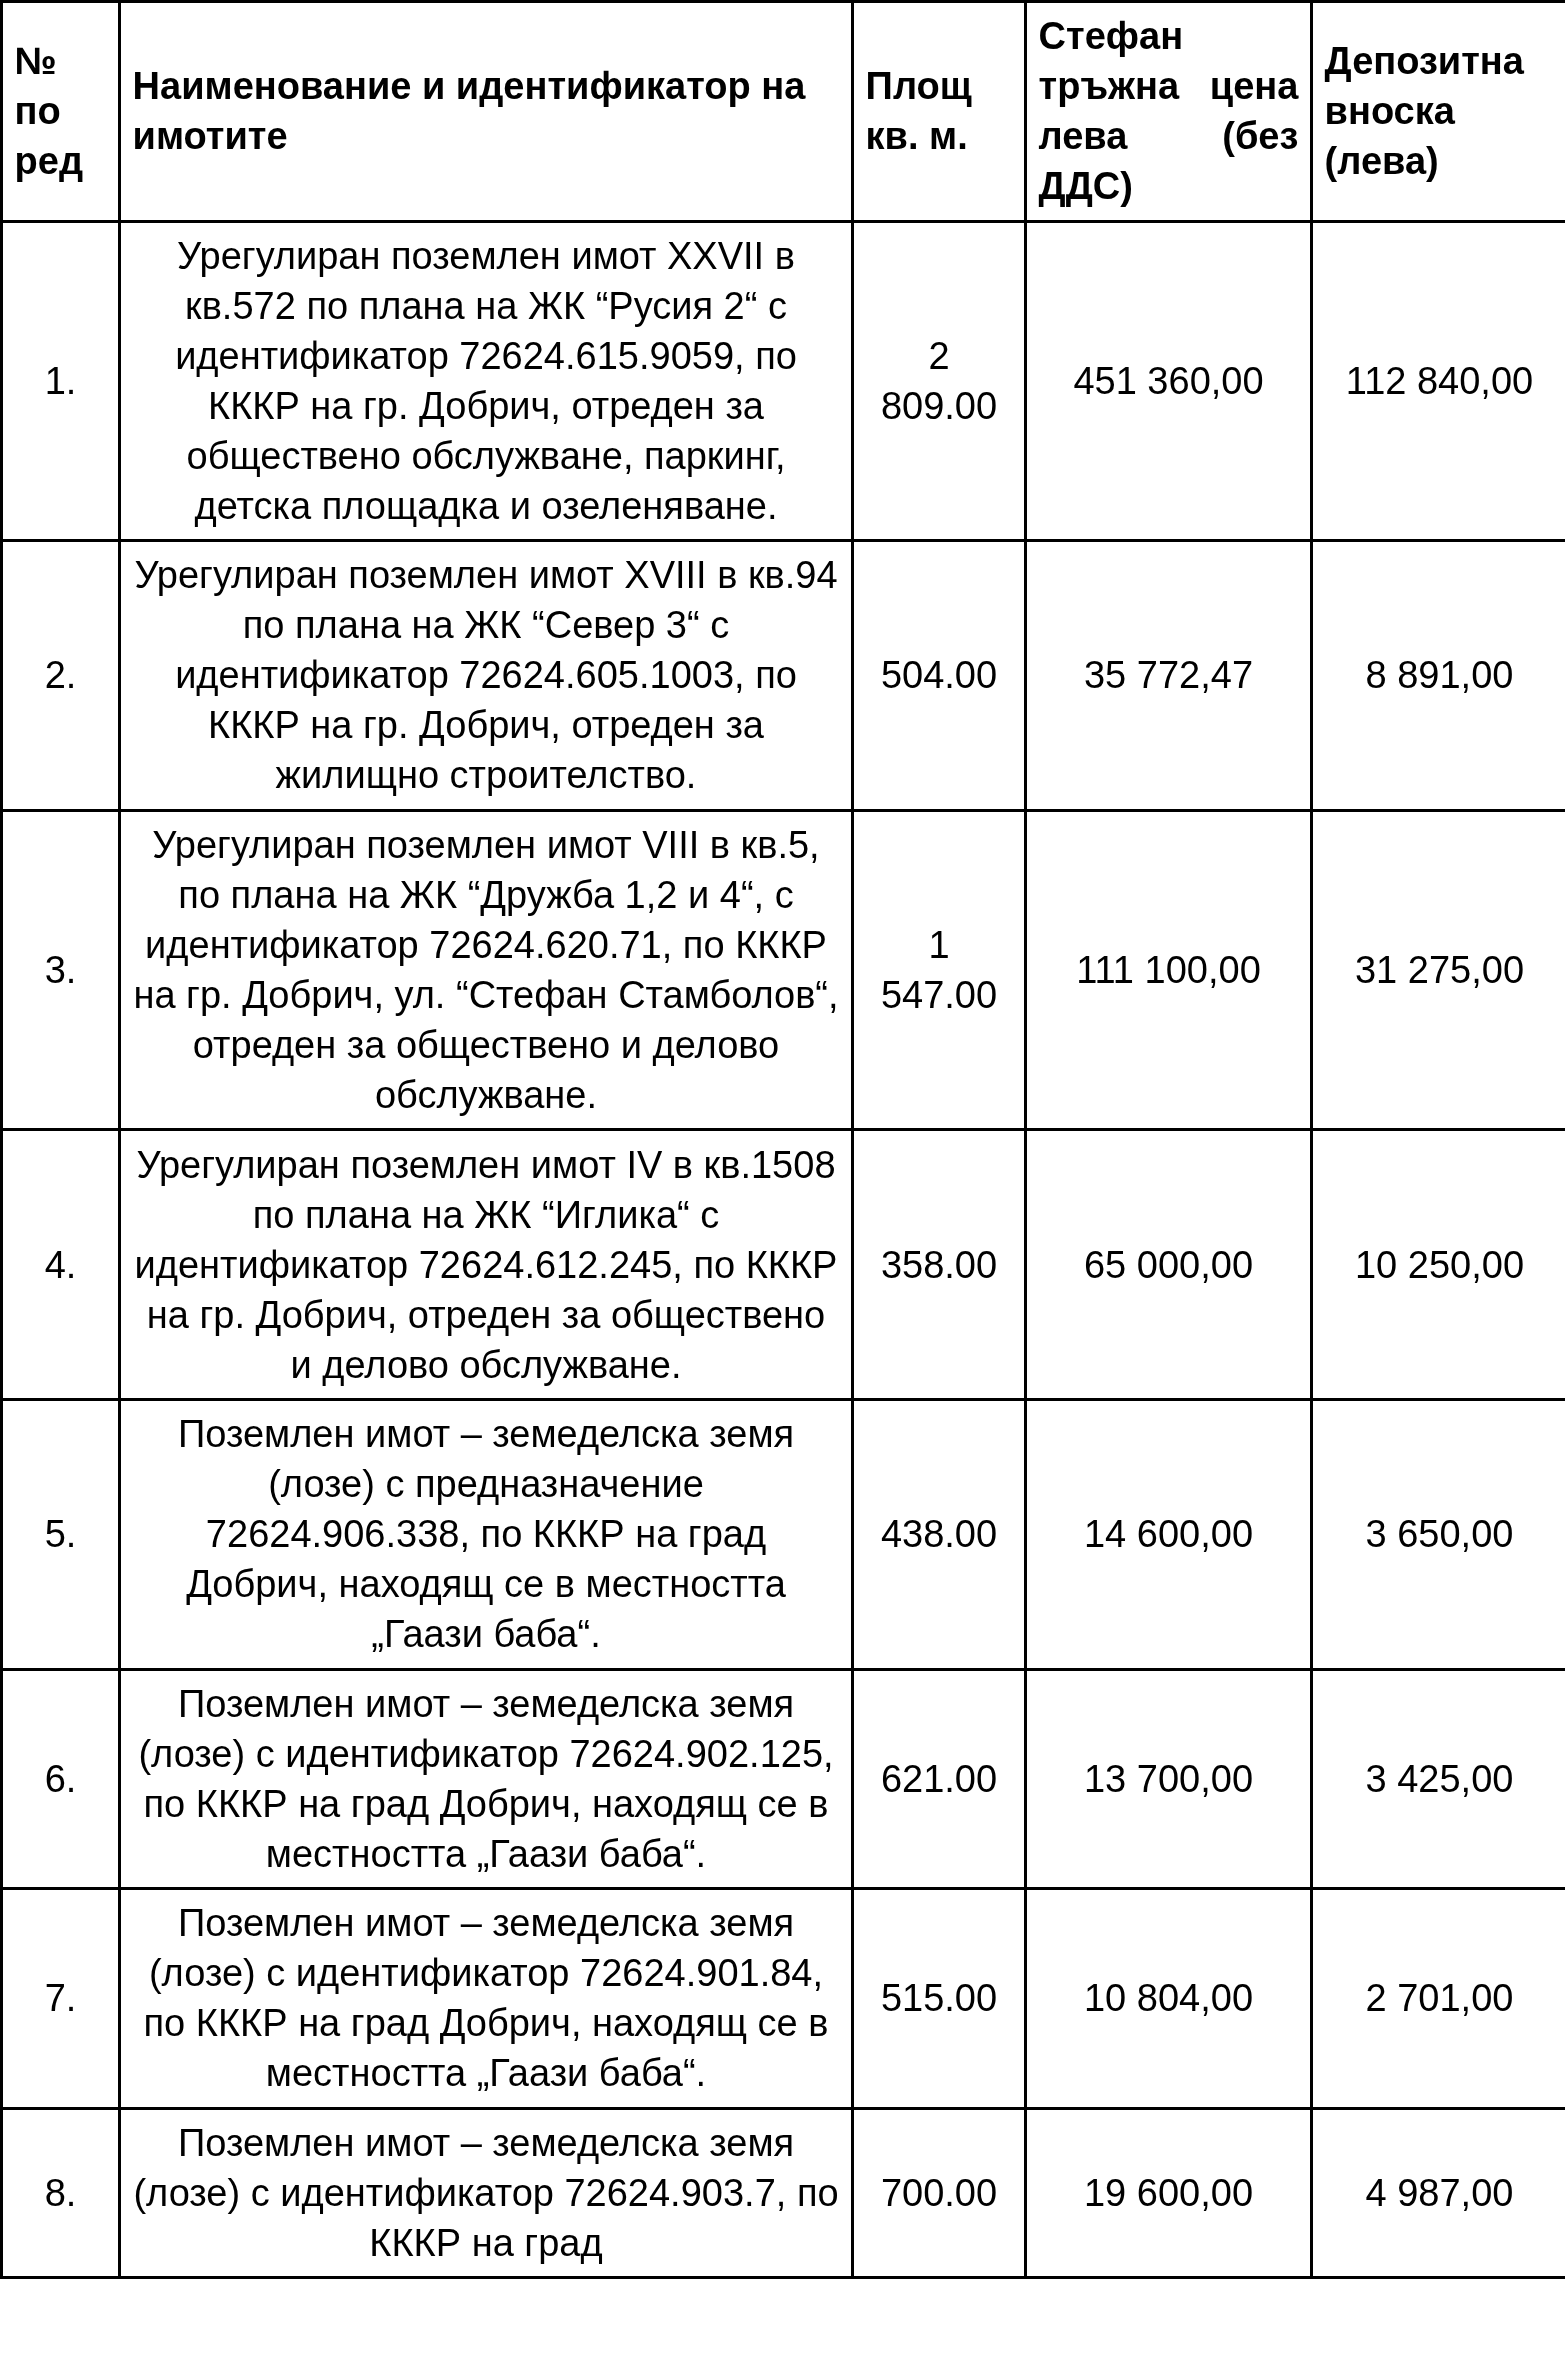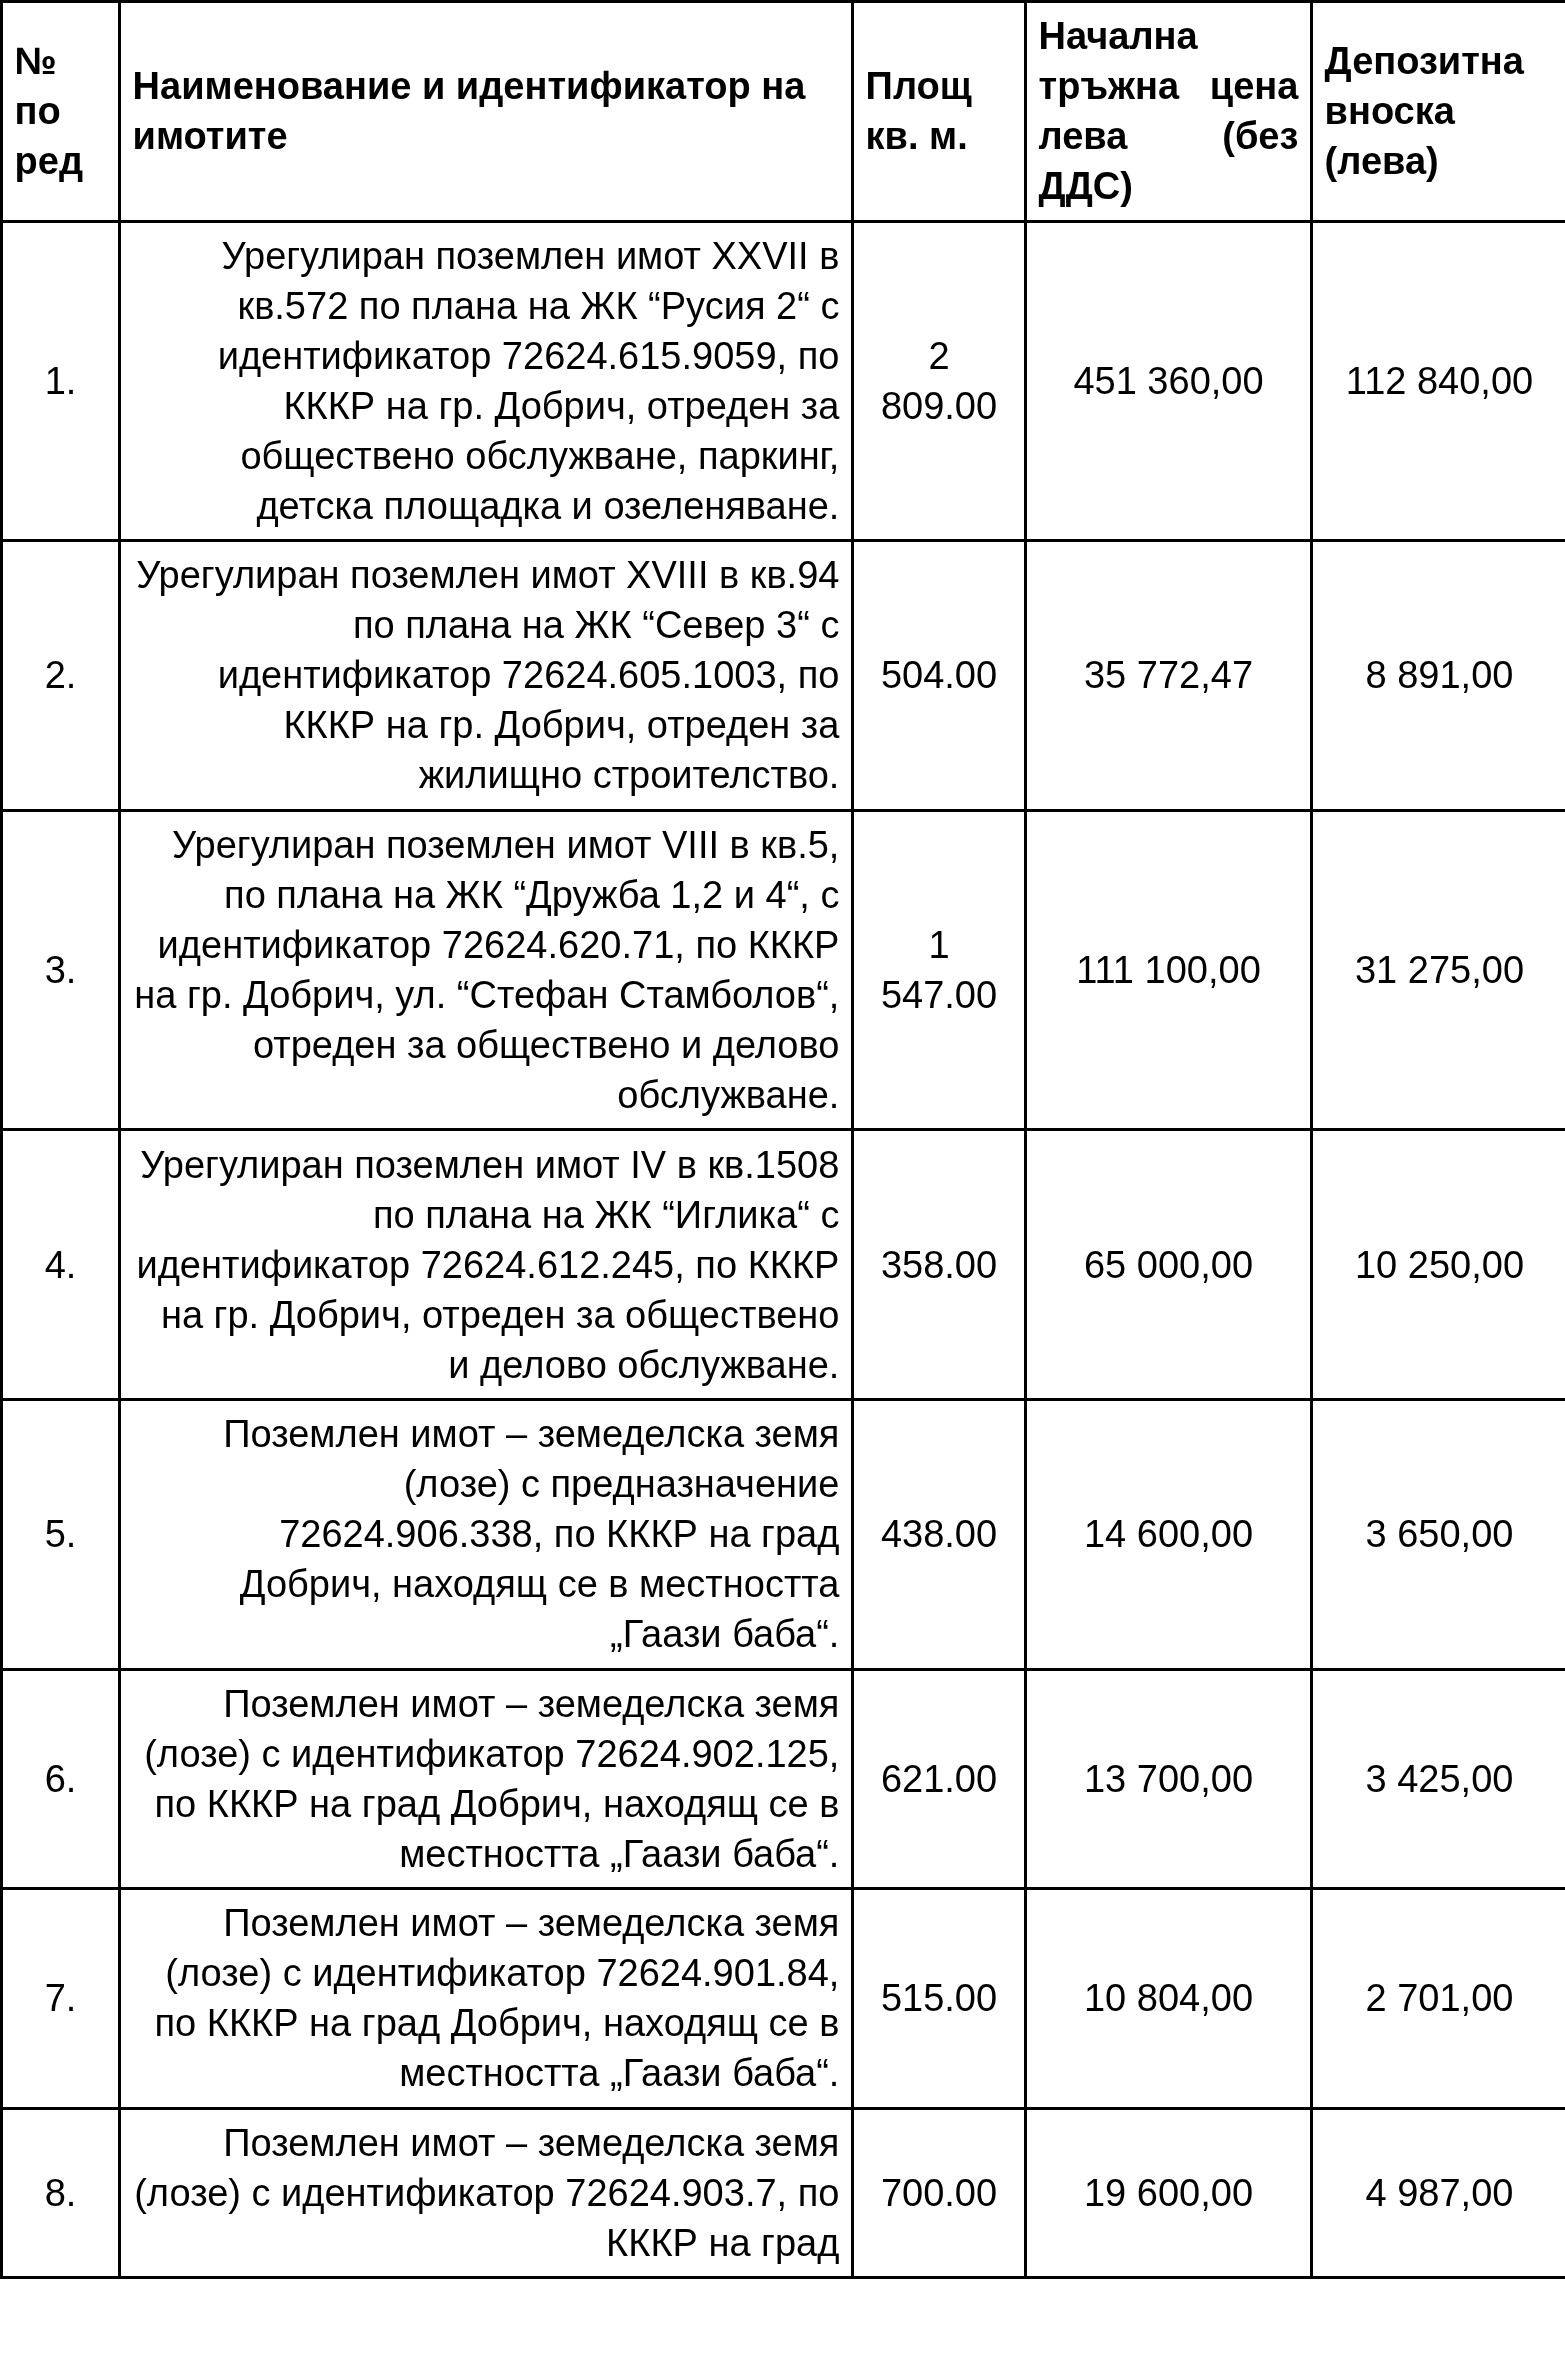--- a/index.html
+++ b/index.html
@@ -35,21 +35,21 @@
   th.c-num-h {
     white-space: pre-line;
   }
   th.c-just {
     text-align: justify;
   }
   td.c-num {
     text-align: center;
   }
   td.c-name {
-    text-align: right;
+    text-align: center;
   }
   td.c-area, td.c-price, td.c-deposit {
     text-align: center;
   }
 </style>
 </head>
 <body>
 
 <table>
   <colgroup>
@@ -59,21 +59,21 @@
     <col style="width:286px">
     <col style="width:256px">
   </colgroup>
   <thead>
     <tr>
       <th class="c-num-h">№
 по
 ред</th>
       <th>Наименование и идентификатор на имотите</th>
       <th>Площ кв. м.</th>
-      <th class="c-just">Начална тръжна цена лева (без ДДС)</th>
+      <th class="c-just">Стефан тръжна цена лева (без ДДС)</th>
       <th>Депозитна вноска (лева)</th>
     </tr>
   </thead>
   <tbody>
     <tr>
       <td class="c-num">1.</td>
       <td class="c-name">Урегулиран поземлен имот XXVII в кв.572 по плана на ЖК “Русия 2“ с идентификатор 72624.615.9059, по КККР на гр. Добрич, отреден за обществено обслужване, паркинг, детска площадка и озеленяване.</td>
       <td class="c-area">2 809.00</td>
       <td class="c-price">451 360,00</td>
       <td class="c-deposit">112 840,00</td>

